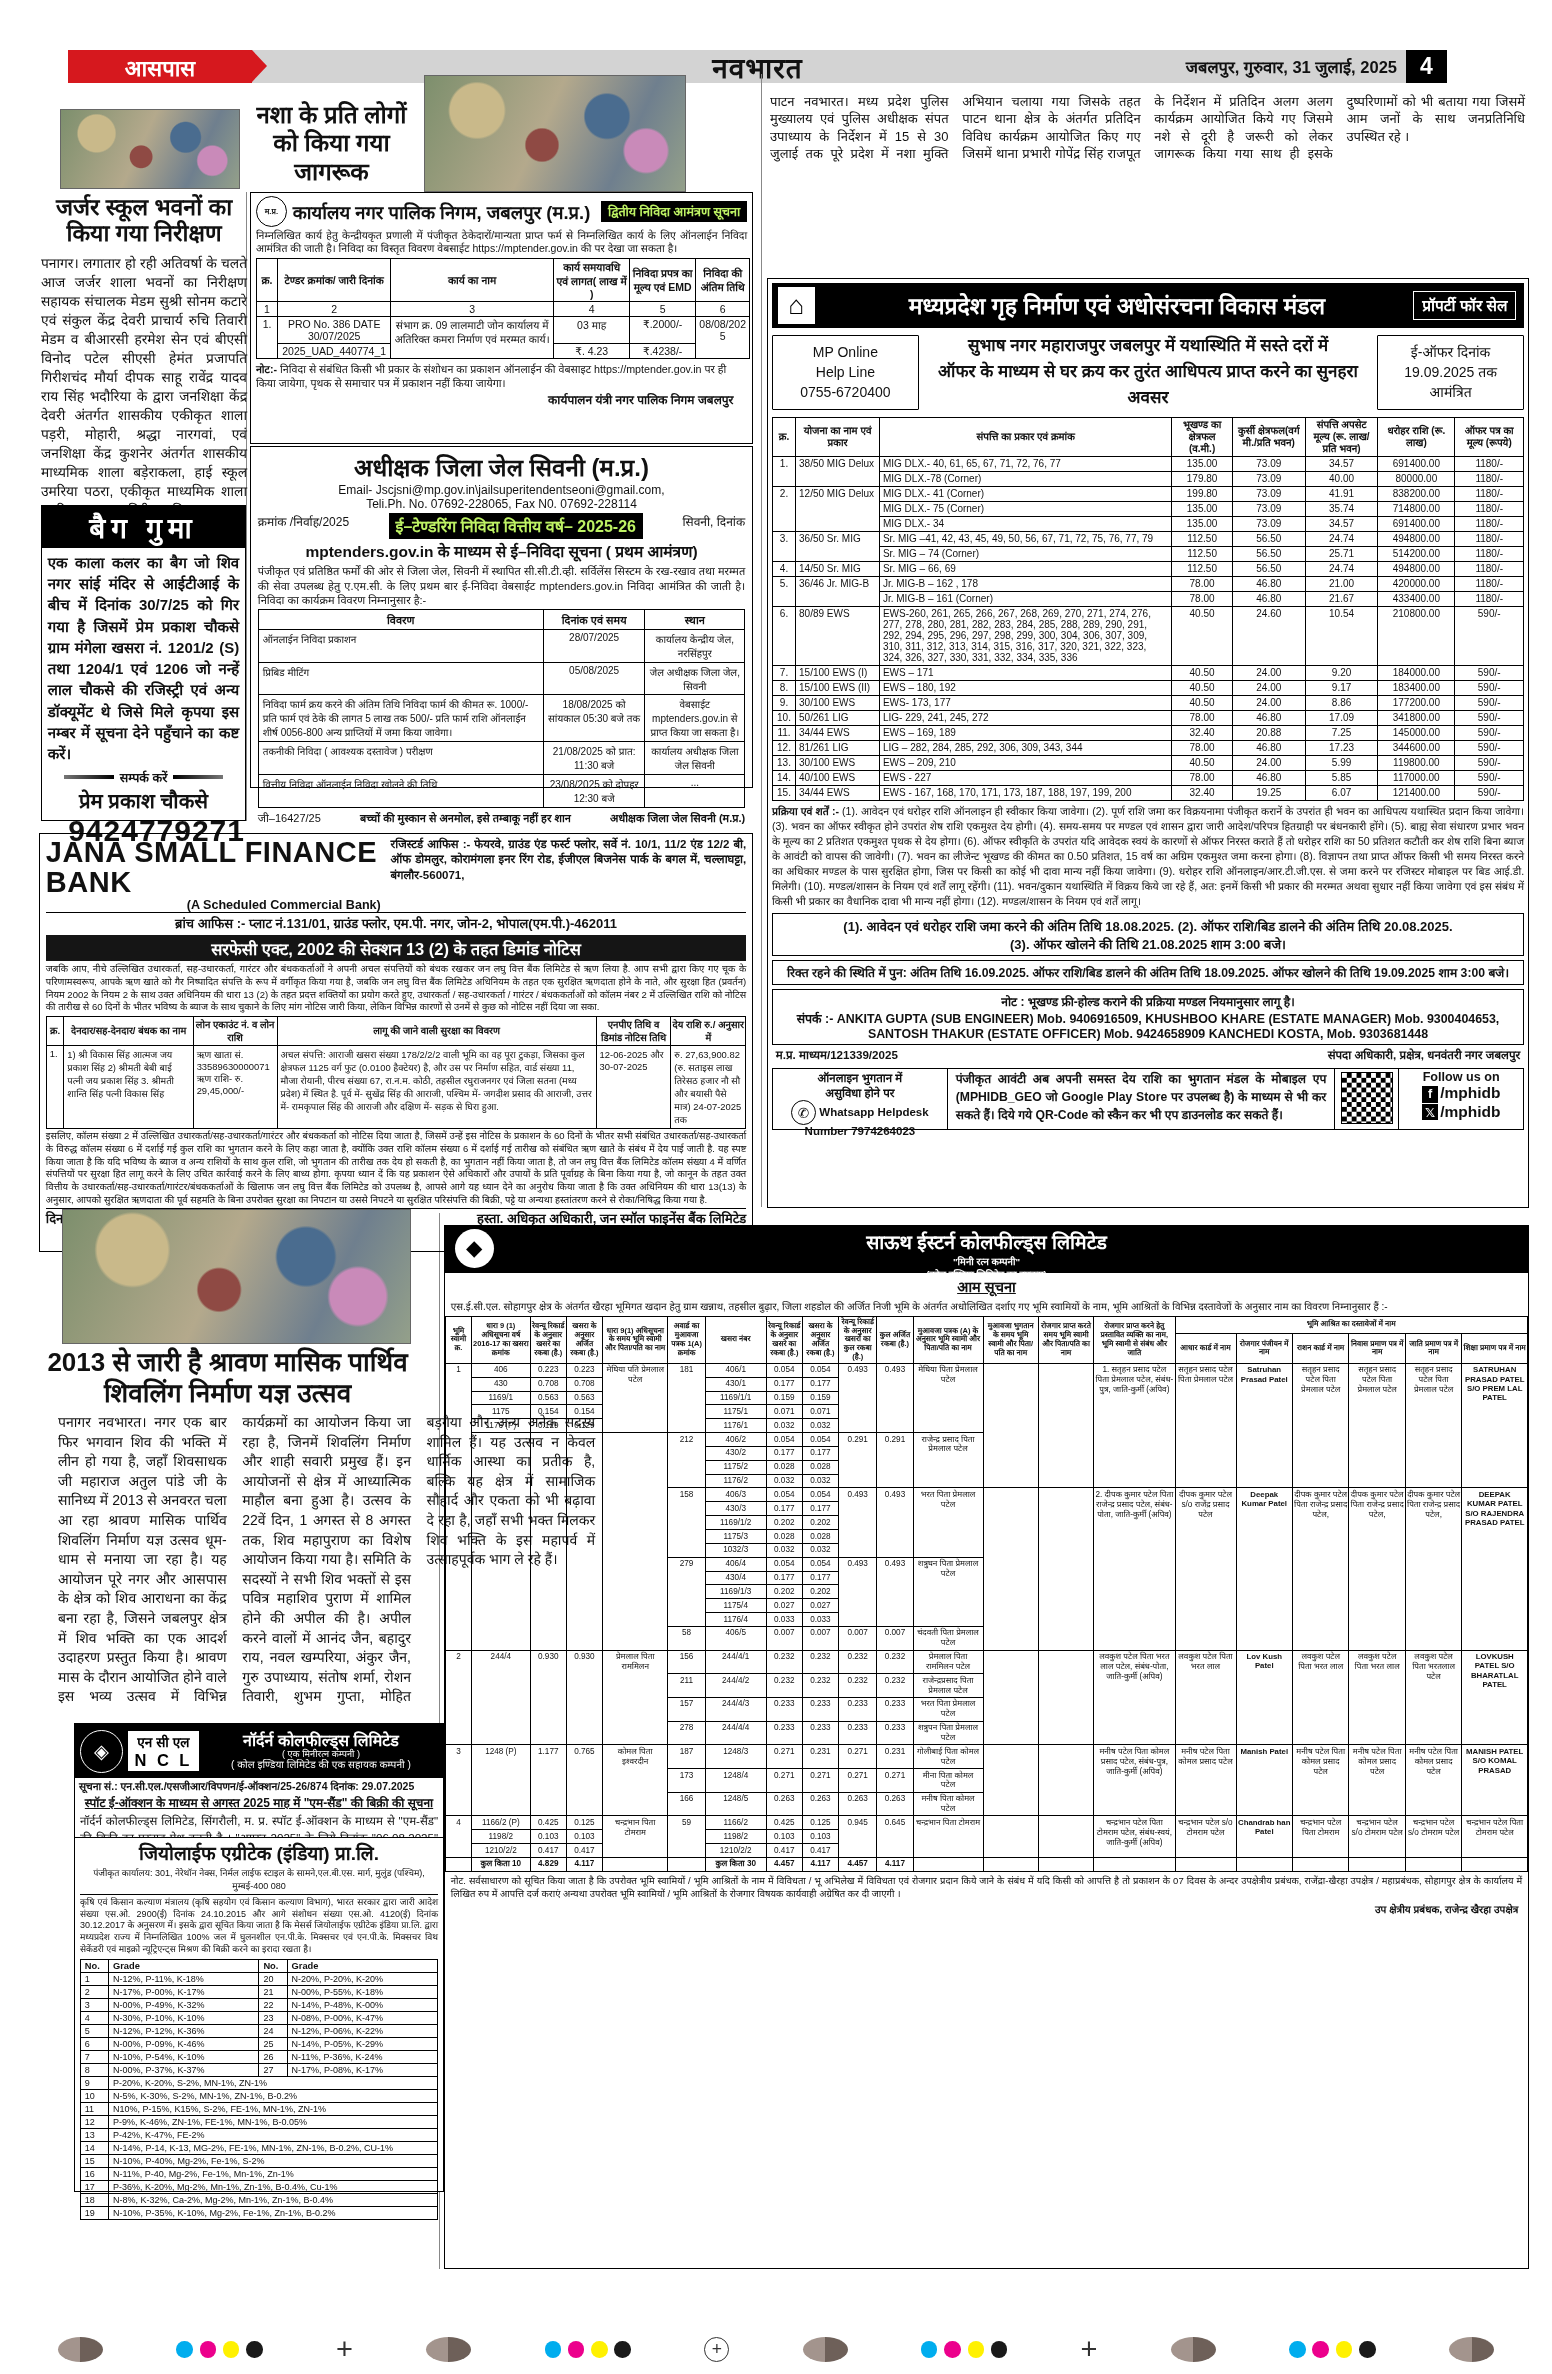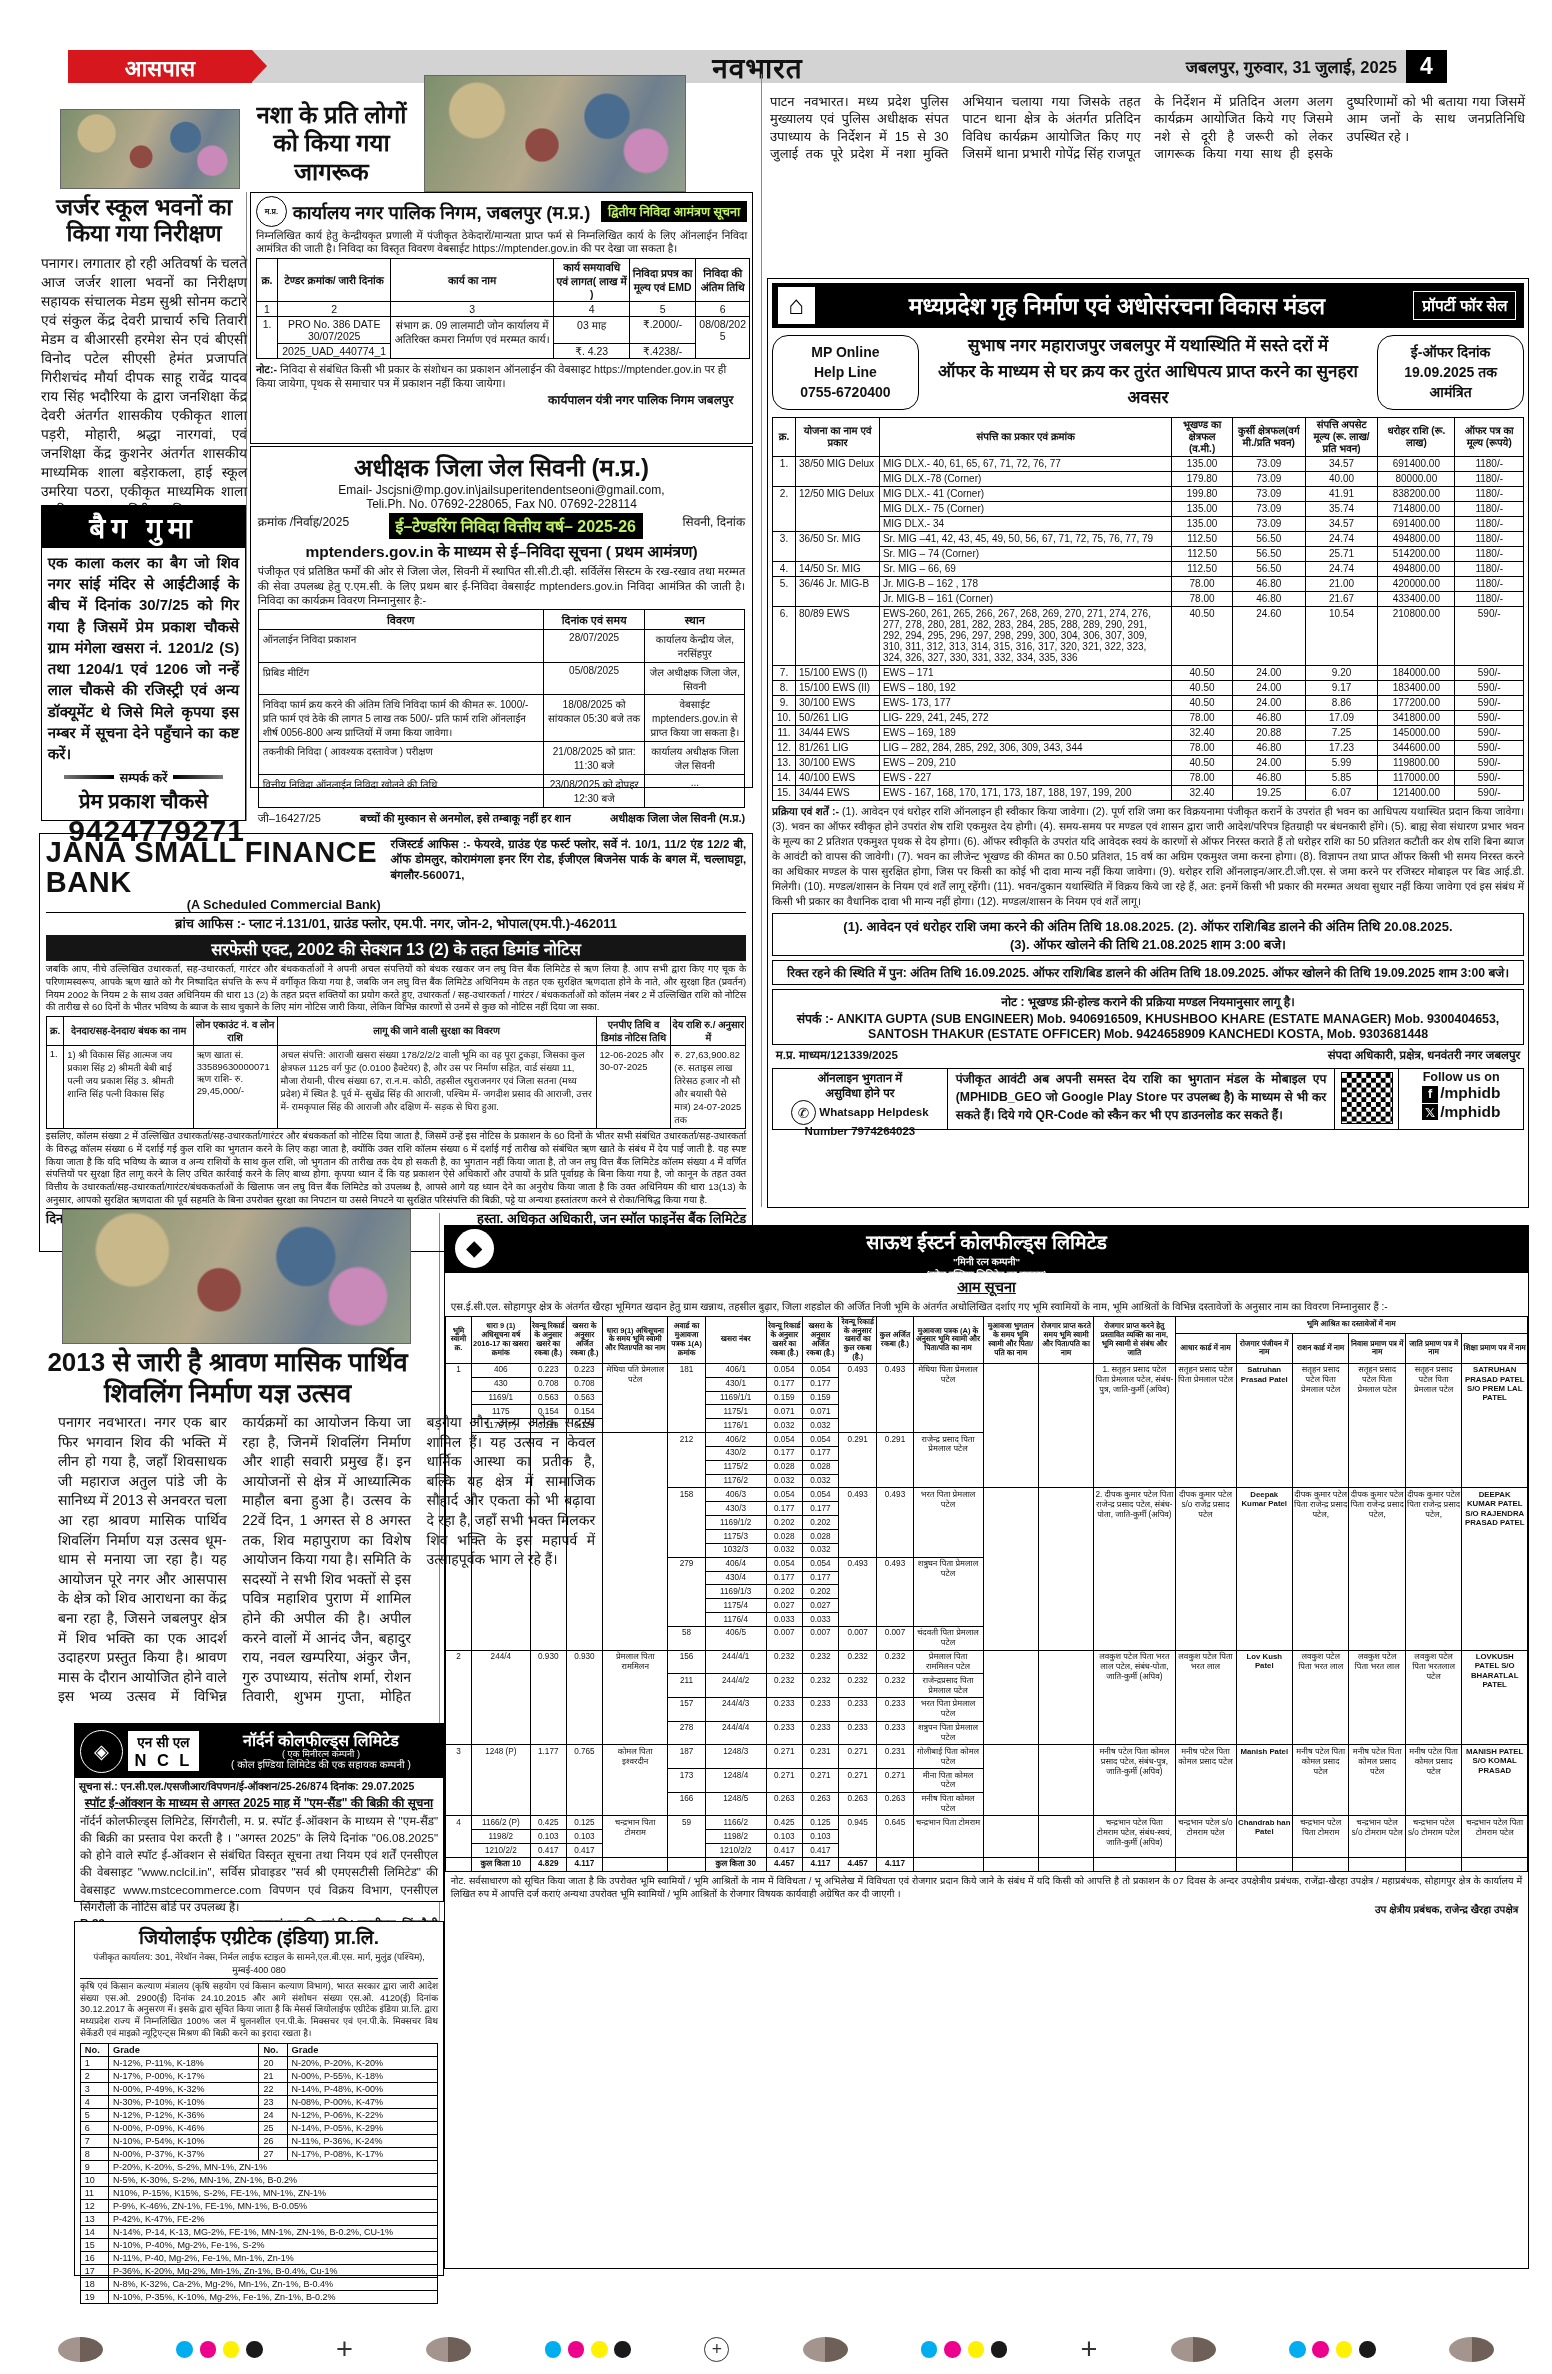--- a/index.html
+++ b/index.html
@@ -58,21 +58,21 @@
   .t-jail{font-size:10px}
   .t-jail th{font-size:11px;text-align:center}
   .t-jail td{padding:1.9px 3.9px}
   
   #housing{border:1.9px solid #000;box-sizing:border-box;padding:3.9px}
   #htitlebar{background:#000;height:45px;display:flex;align-items:center}
   #hlogo{width:37px;height:37px;background:#fff;margin:0 5.8px;display:flex;align-items:center;
     justify-content:center;font-size:26px;font-weight:bold;color:#000}
   #htitle{flex:1;color:#fff;font-size:23px;font-weight:bold;text-align:center}
   #hbadge{border:1.9px solid #fff;color:#fff;font-size:15.5px;font-weight:bold;padding:2.9px 7.8px;margin-right:7.8px;white-space:nowrap}
-  .rbox{border:1.9px solid #000;border-radius:16px;width:147px;font-size:14px;font-weight:bold;
+  .rbox{border:1.9px solid #000;border-radius:1px;width:147px;font-size:14px;font-weight:normal;
     text-align:center;padding:5.8px 1.9px;line-height:1.45;box-sizing:border-box}
   .t-house{font-size:10px}
   .t-house th{font-size:10px;text-align:center;padding:1px 1.9px;line-height:1.2}
   .t-house td{padding:1.5px 2.9px;text-align:center}
   .t-house td.l{text-align:left}
   #hterms{font-size:10.6px;line-height:1.42;margin-top:2.9px}
   .hline{border:1.5px solid #000;text-align:center;font-weight:bold;margin-top:3.9px;padding:2.9px 3.9px;box-sizing:border-box}
   #hbottom{border:1.5px solid #000;display:flex;margin-top:3.9px;height:60px}
   #hbottom>div{border-right:1.5px solid #000;box-sizing:border-box}
   #hbottom>div:last-child{border-right:none}
@@ -608,21 +608,21 @@
     </div>
     <div class="b" style="font-size:10.5px;padding:1px 3.9px">सूचना सं.: एन.सी.एल./एसजीआर/विपणन/ई-ऑक्शन/25-26/874   दिनांक: 29.07.2025</div>
     <div class="b ctr" style="font-size:12px;text-decoration:underline">स्पॉट ई-ऑक्शन के माध्यम से अगस्त 2025 माह में "एम-सैंड" की बिक्री की सूचना</div>
     <div id="nclbody">नॉर्दर्न कोलफील्ड्स लिमिटेड, सिंगरौली, म. प्र. स्पॉट ई-ऑक्शन के माध्यम से "एम-सैंड" की बिक्री का प्रस्ताव पेश करती है । "अगस्त 2025" के लिये दिनांक "06.08.2025" को होने वाले स्पॉट ई-ऑक्शन से संबंधित विस्तृत सूचना तथा नियम एवं शर्तें एनसीएल की वेबसाइट "www.nclcil.in", सर्विस प्रोवाइडर "सर्व श्री एमएसटीसी लिमिटेड" की वेबसाइट www.mstcecommerce.com विपणन एवं विक्रय विभाग, एनसीएल सिंगरौली के नोटिस बोर्ड पर उपलब्ध है।</div>
     <div style="display:flex;justify-content:space-between;font-size:11.6px;font-weight:bold;padding:0 4.9px 1.9px">
       <span>R-29</span>
       <span>महाप्रबंधक (वि. एवं वि.),एनसीएल, सिंगरौली</span>
     </div>
   </div>
 
-  <div class="abs nbox" style="left:74px;top:1921px;width:370px;height:355px;padding:1.9px 4.9px">
+  <div class="abs nbox" style="left:74px;top:1837px;width:370px;height:355px;padding:1.9px 4.9px">
     <div class="b ctr" style="font-size:19px">जियोलाईफ एग्रीटेक (इंडिया) प्रा.लि.</div>
     <div class="ctr" style="font-size:9px">पंजीकृत कार्यालय: 301, नेरेथॉन नेक्स, निर्मल लाईफ स्टाइल के सामने,एल.बी.एस. मार्ग, मुलुंड (पश्चिम), मुम्बई-400 080</div>
     <div class="just" style="font-size:9px;line-height:1.32;border-top:1px solid #000;margin-top:1.9px;padding-top:1.9px">कृषि एवं किसान कल्याण मंत्रालय (कृषि सहयोग एवं किसान कल्याण विभाग), भारत सरकार द्वारा जारी आदेश संख्या एस.ओ. 2900(ई) दिनांक 24.10.2015 और आगे संशोधन संख्या एस.ओ. 4120(ई) दिनांक 30.12.2017 के अनुसरण में। इसके द्वारा सूचित किया जाता है कि मेसर्स जियोलाईफ एग्रीटेक इंडिया प्रा.लि. द्वारा मध्यप्रदेश राज्य में निम्नलिखित 100% जल में घुलनशील एन.पी.के. मिक्सचर एवं एन.पी.के. मिक्सचर विथ सेकेंडरी एवं माइक्रो न्यूट्रिएन्ट्स मिश्रण की बिक्री करने का इरादा रखता है।</div>
     <table class="t-geo" style="margin-top:2.9px">
       <colgroup>
           <col style="width:27px">
           <col style="width:144px">
           <col style="width:27px">
           <col style="width:144px">
         </colgroup>

